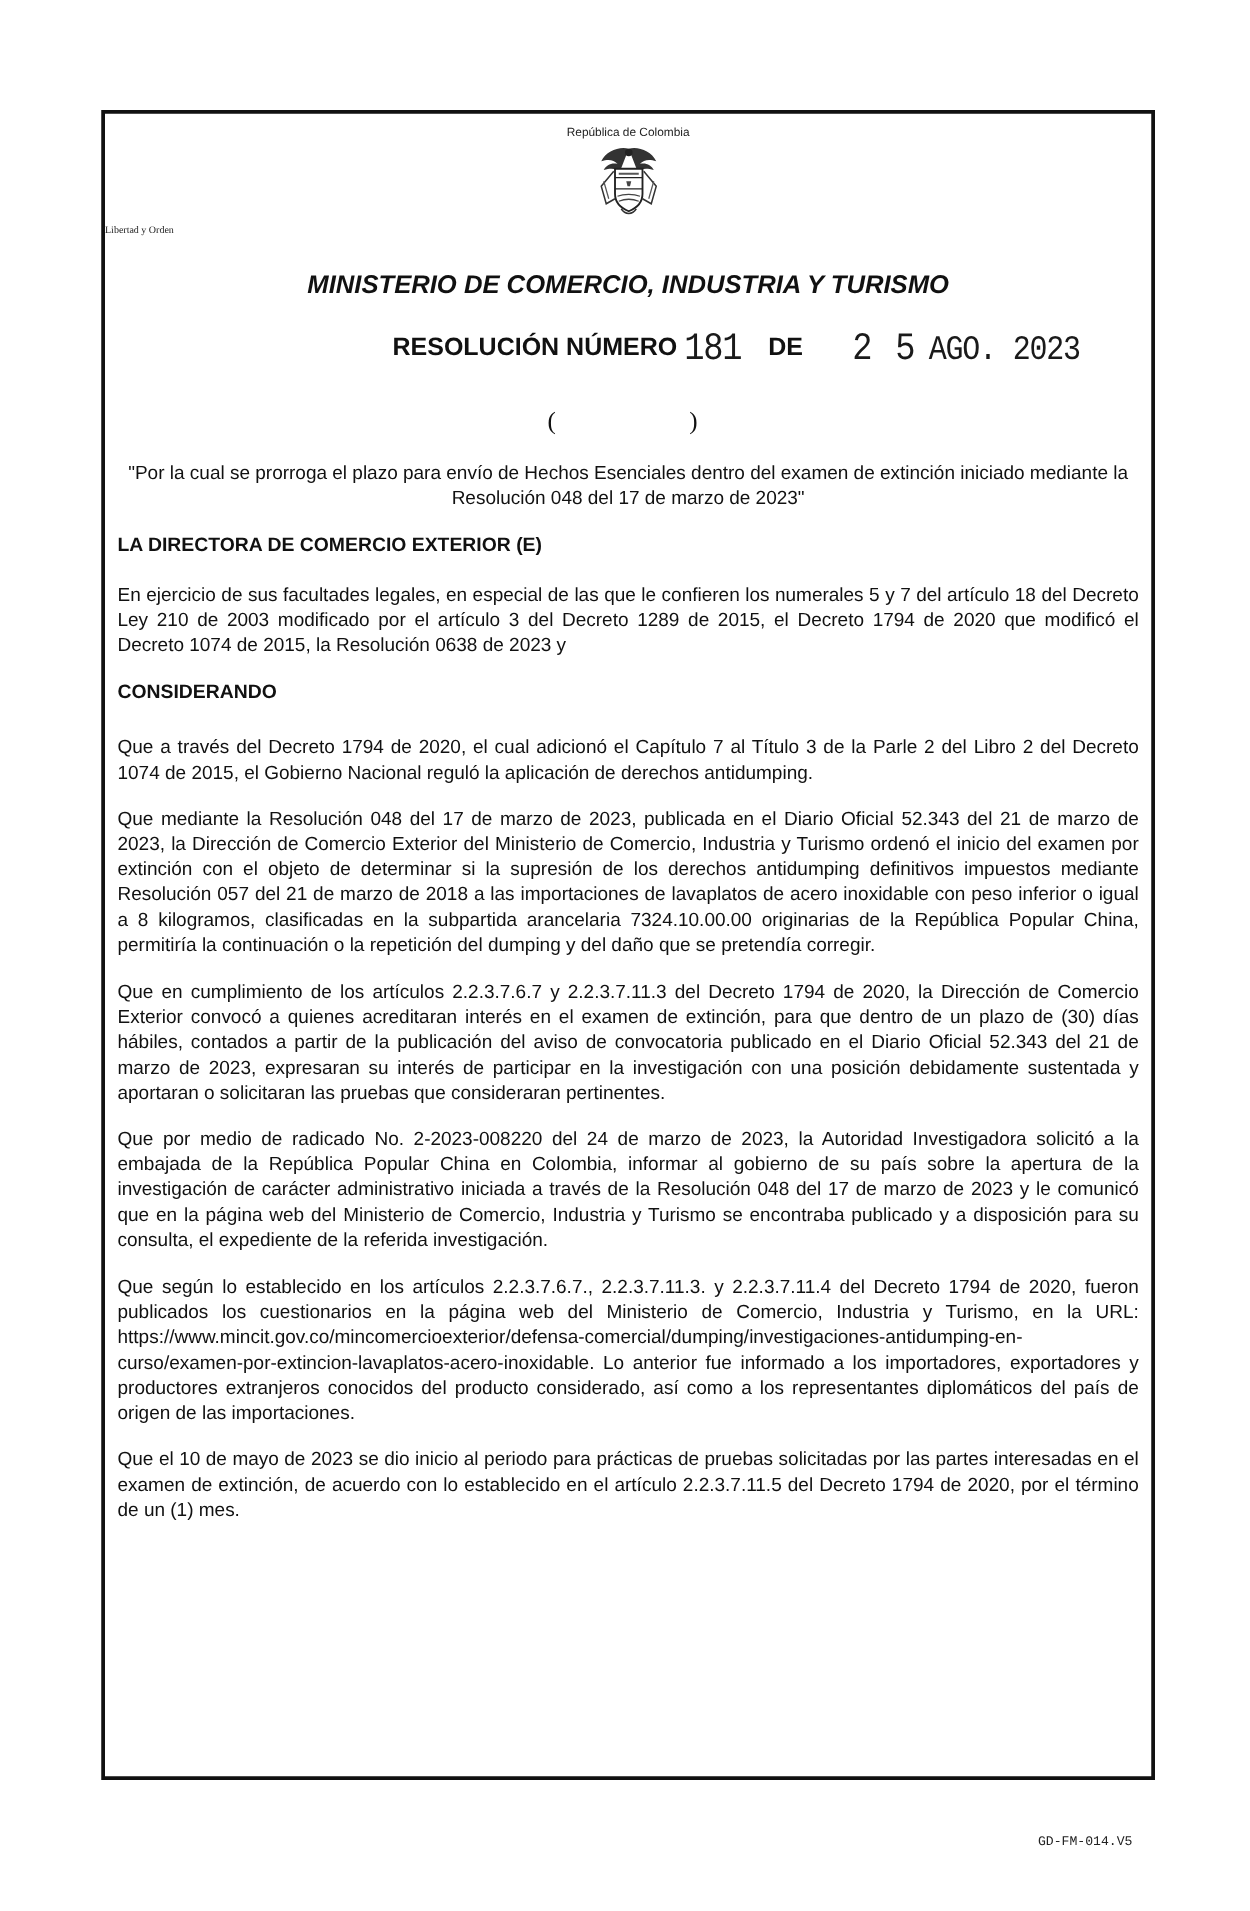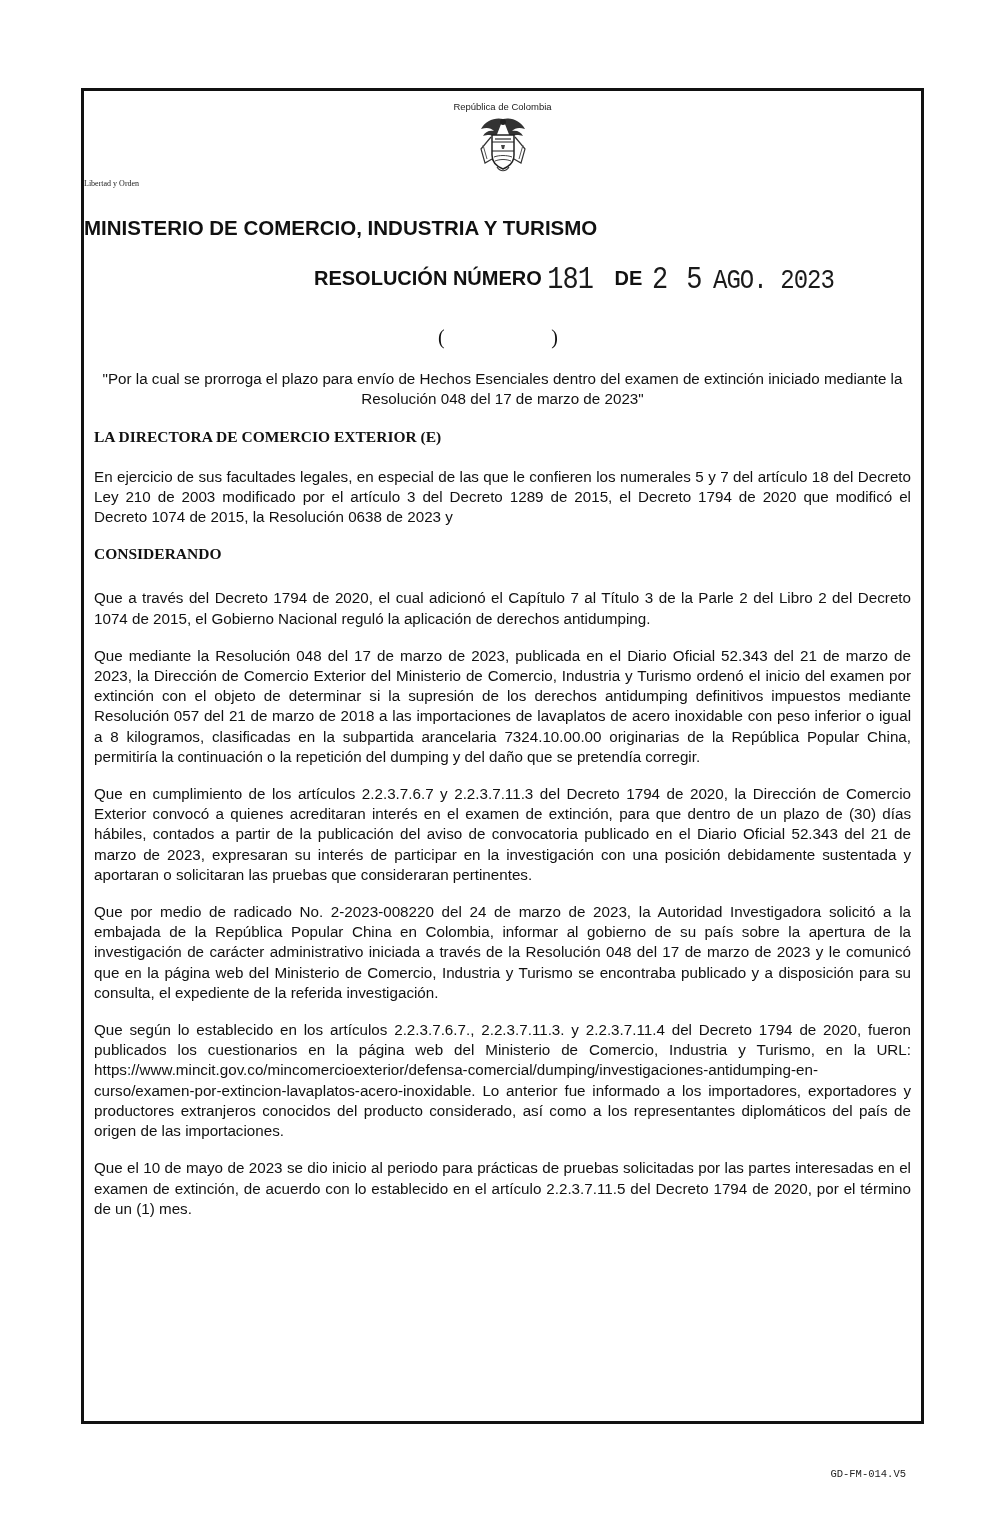--- a/index.html
+++ b/index.html
@@ -11,51 +11,51 @@
     .republica {
       position: absolute; top: 10px; left: 0; right: 0; text-align: center;
       font-family: "Liberation Sans", sans-serif; font-size: 9.5px; color: #222;
     }
     .crest { position: absolute; top: 24px; left: 50%; margin-left: -28px; width: 56px; height: 58px; }
     .lema {
       position: absolute; top: 88px; left: 0; right: 0; text-align: left;
       font-family: "Liberation Serif", serif; font-size: 8px; color: #222;
     }
     .ministry {
-      position: absolute; top: 125px; left: 0; right: 0; 
+      position: absolute; top: 125px; left: 0; right: 0; text-align: center;
       font-family: "Liberation Sans", sans-serif; font-weight: bold; font-size: 20.5px;
-      color: #111; letter-spacing: 0px;
+      color: #111; letter-spacing: 0px; font-style: italic;
     }
     .res-line {
       position: absolute; top: 174px; left: 230px;
       font-family: "Liberation Sans", sans-serif; font-weight: bold; font-size: 20px; color: #111;
       white-space: nowrap;
     }
     .stamp {
       font-family: "Liberation Mono", monospace; font-weight: normal; font-size: 27px;
       color: #1a1a1a; letter-spacing: -1px; display: inline-block; transform: scaleY(1.15);
       vertical-align: -2px;
     }
-    .res-line .de { margin: 0 4px 0 16px; }
+    .res-line .de { margin: 0 34px 0 16px; }
     .stamp.date { letter-spacing: 1px; }
     .stamp.month { font-size: 24px; letter-spacing: -1px; margin-left: 4px; }
     .stamp.year { font-size: 24px; letter-spacing: -1px; margin-left: 8px; }
     .parens {
       position: absolute; top: 235px; left: 354px; width: 120px;
       font-family: "Liberation Serif", serif; font-size: 20px; color: #111;
       display: flex; justify-content: space-between;
     }
     .text-body {
       position: absolute; left: 10px; right: 10px; top: 278px;
       font-family: "Liberation Sans", sans-serif; font-size: 15.2px; line-height: 20.2px; color: #111;
     }
     .text-body p { margin: 0 0 17px 0; text-align: justify; }
     .center { text-align: center !important; }
     .heading {
-      font-weight: bold; text-align: right; font-size: 15.5px; font-family: Liberation Serif, serif;
+      font-weight: bold; text-align: right; font-size: 15.5px;
     }
     .footer-code {
       position: absolute; top: 1468px; right: 94px;
       font-family: Liberation Mono, monospace; font-size: 10.5px; color: #222;
     }
   </style>
 </head>
 <body>
 
 <div class="frame">

